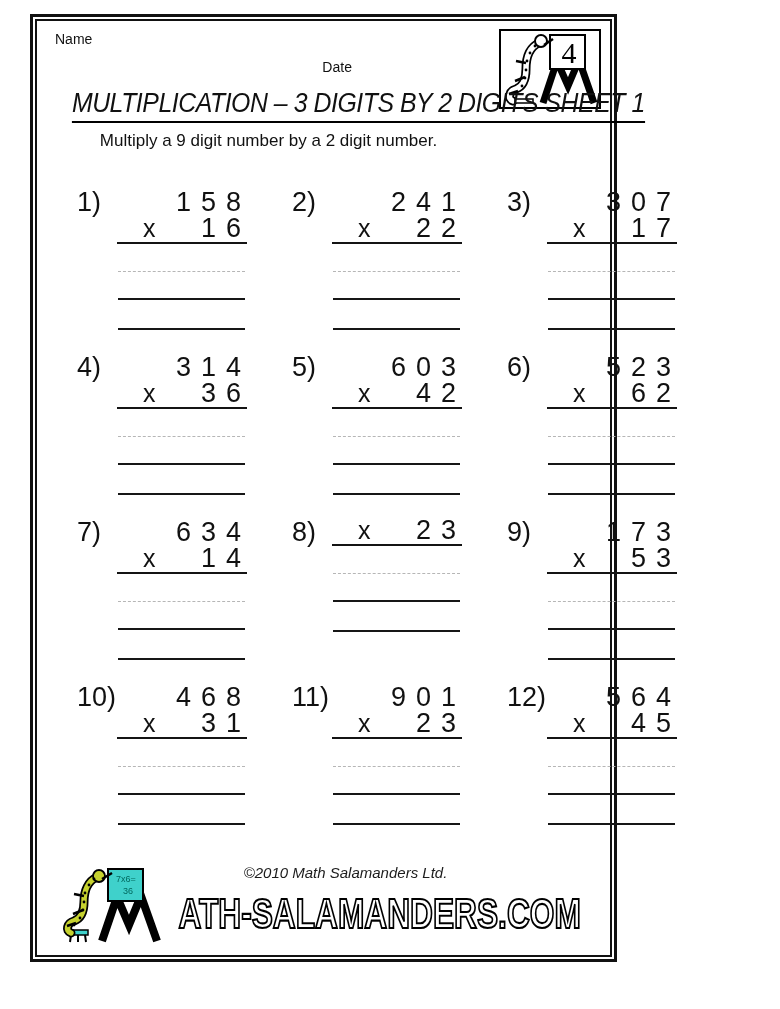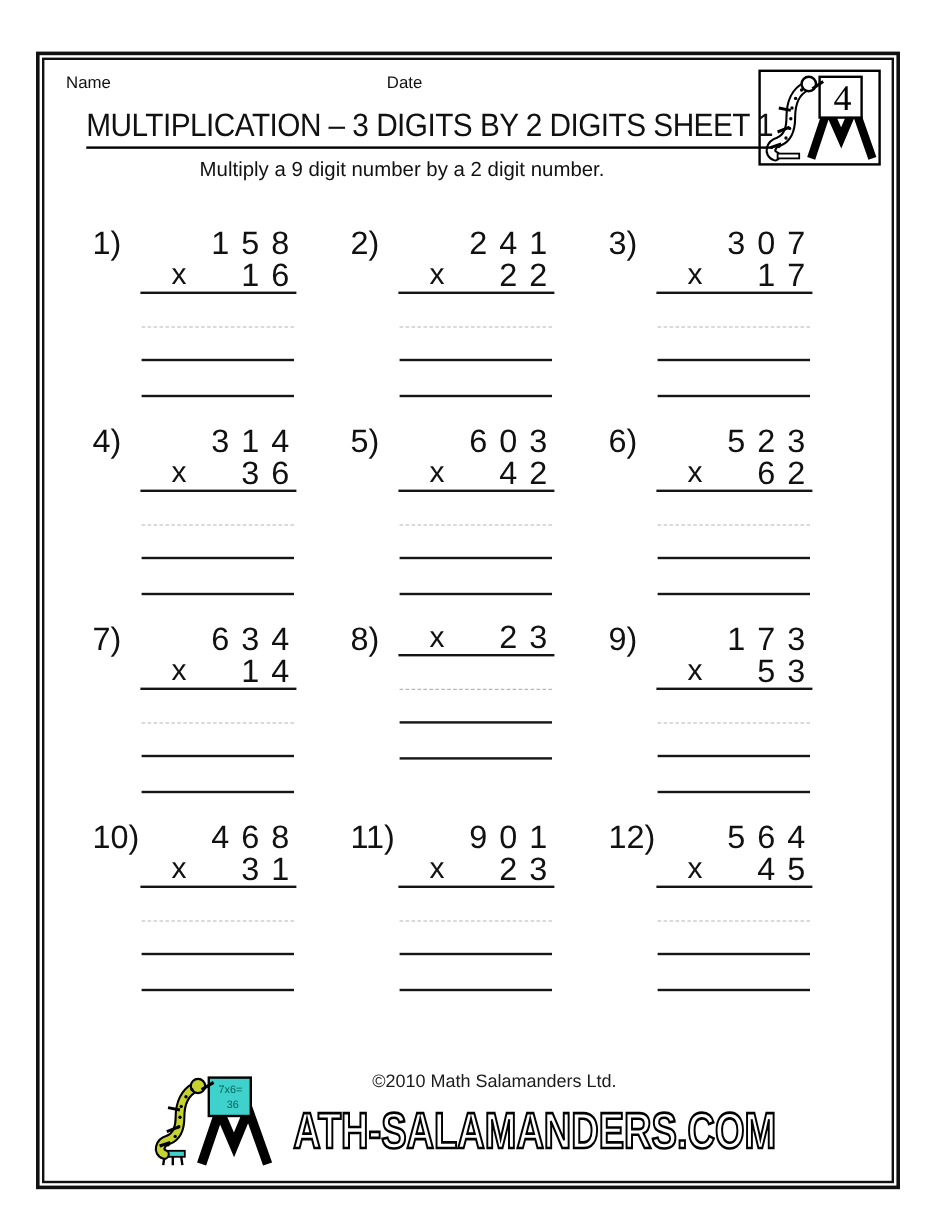--- a/index.html
+++ b/index.html
@@ -1,27 +1,27 @@
 <!DOCTYPE html>
 <html><head>
 <meta charset="utf-8">
 <style>
   html,body{margin:0;padding:0;background:#ffffff;}
   body{width:780px;height:1009px;position:relative;overflow:hidden;
        font-family:"Liberation Sans", sans-serif;color:#111;}
-  .sheet{position:absolute;left:30px;top:43px;width:720px;height:948px;
+  .sheet{position:absolute;left:30px;top:14px;width:587px;height:948px;
          border:3px solid #111;padding:2px;box-sizing:border-box;background:#fff;}
   .inner{width:100%;height:100%;border:2px solid #111;box-sizing:border-box;
          position:relative;background:#fff;}
   
   .meta-row{display:flex;margin:9px 0 0 18px;font-size:14px;line-height:18px;}
-  .meta-date{margin-left:230px;}
+  .meta-date{margin-left:230px;margin-top:28px;}
   .logo-box{position:absolute;top:8px;right:9px;width:102px;height:80px;
             border:2px solid #000;box-sizing:border-box;background:#fff;}
-  .title-wrap{text-align:right;margin:12px 120px 0 10px;}
+  .title-wrap{text-align:right;margin:12px 120px 0 10px;font-style:italic;}
   .title{display:inline-block;font-size:27px;font-weight:400;letter-spacing:-0.5px;
          border-bottom:2.5px solid #000;padding-bottom:3px;line-height:30px;
          transform:scaleX(0.92);transform-origin:center;white-space:nowrap;}
   .subtitle{text-align:center;margin:7px 120px 0 10px;font-size:17px;line-height:22px;}
   
   .grid{display:grid;grid-template-columns:repeat(3,170px);column-gap:45px;
         grid-auto-rows:146px;row-gap:19px;margin:36px 0 0 40px;}
   .problem{position:relative;}
   .p-label{position:absolute;left:0;top:0;font-size:27px;line-height:28px;white-space:nowrap;}
   .work{margin-left:40px;width:130px;box-sizing:border-box;}
@@ -31,21 +31,21 @@
              box-sizing:border-box;}
   .digits{font-size:27px;letter-spacing:10px;margin-right:-10px;white-space:nowrap;}
   .mult{font-size:25px;line-height:27px;}
   .ans-line{height:0;width:127px;margin-left:1px;}
   .ans-line.dashed{border-top:1.5px dashed #b6b6b6;margin-top:27px;}
   .ans-line.s1{border-top:2.5px solid #161616;margin-top:26px;}
   .ans-line.s2{border-top:2.5px solid #161616;margin-top:28px;}
   
   .footer{position:absolute;left:0;right:0;bottom:12px;}
   .copyright{text-align:center;font-size:15px;color:#1c1c1c;
-             transform:translateX(22px);margin-bottom:-14px;position:relative;z-index:2;}
+             transform:translateX(22px);margin-bottom:-14px;position:relative;z-index:2;font-style:italic;}
   .brand-row{display:flex;justify-content:center;align-items:flex-end;}
   .brand-row svg{display:block;margin-right:-8px;}
   .wordmark{font-size:33px;font-weight:700;color:#fff;line-height:1;
             -webkit-text-stroke:1.7px #000;letter-spacing:0;
             transform:scale(0.96,1.28);transform-origin:center bottom;
             padding-bottom:7px;white-space:nowrap;}
 </style>
 </head>
 <body>
 

